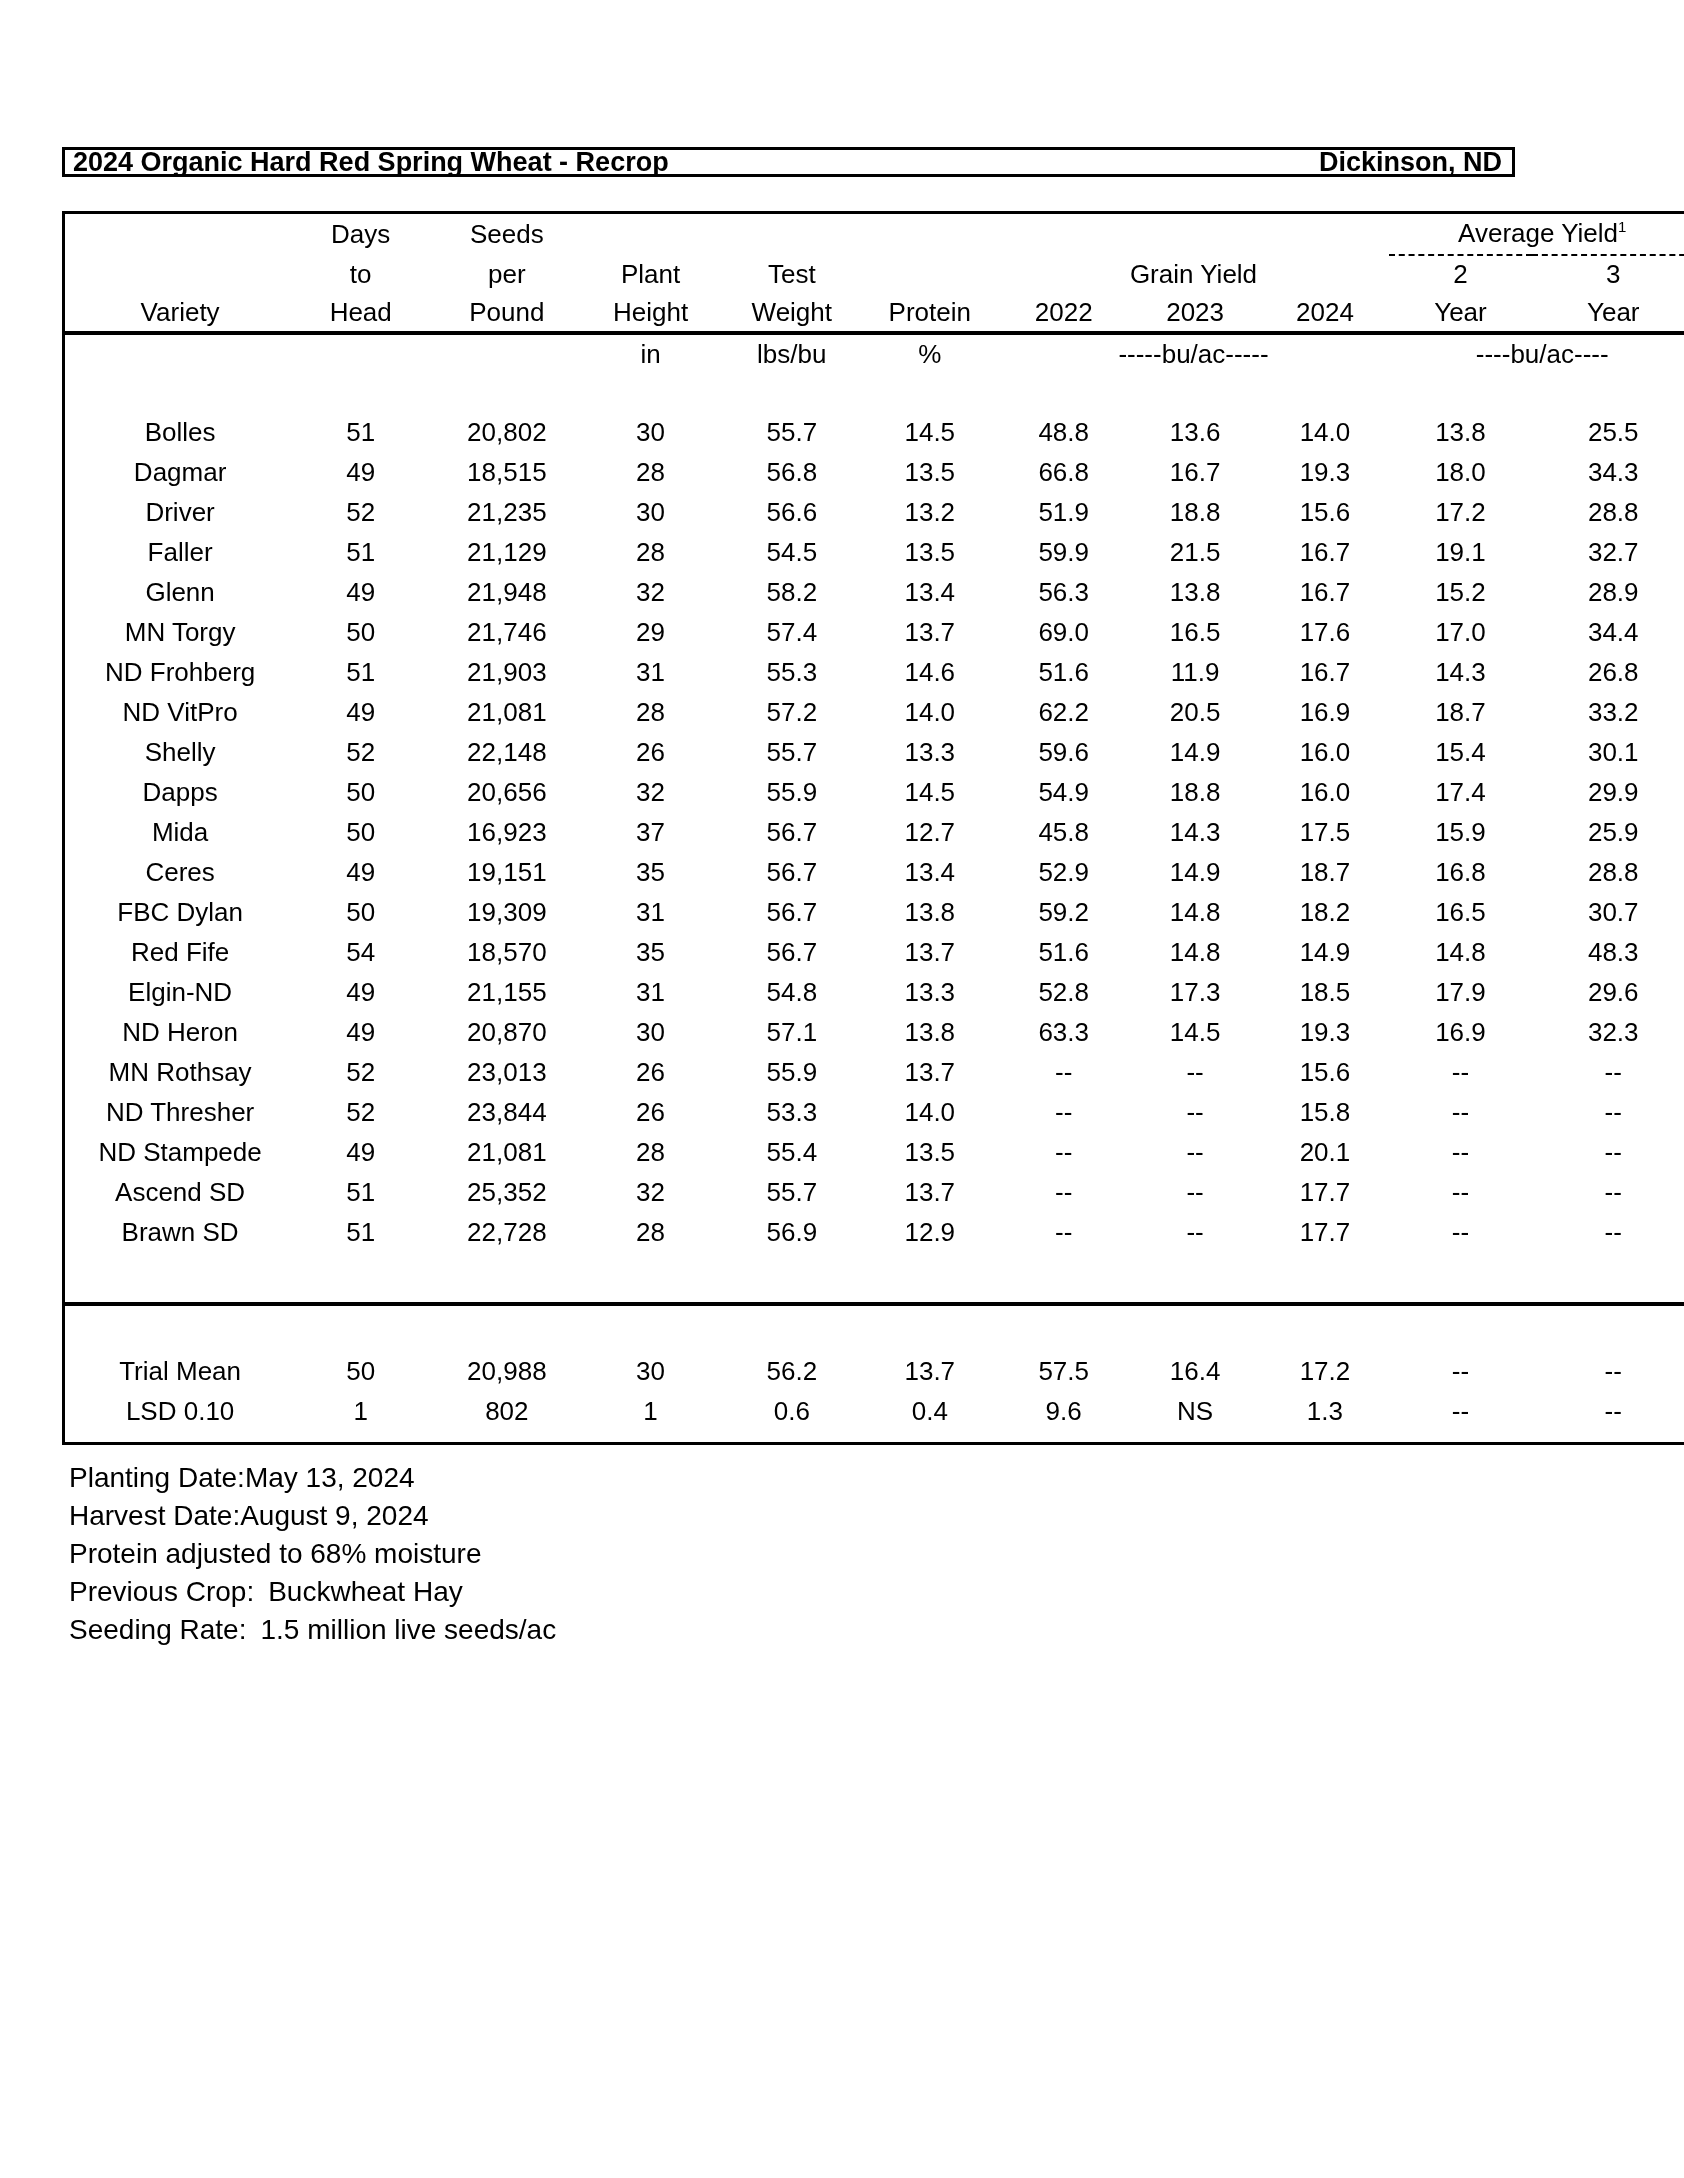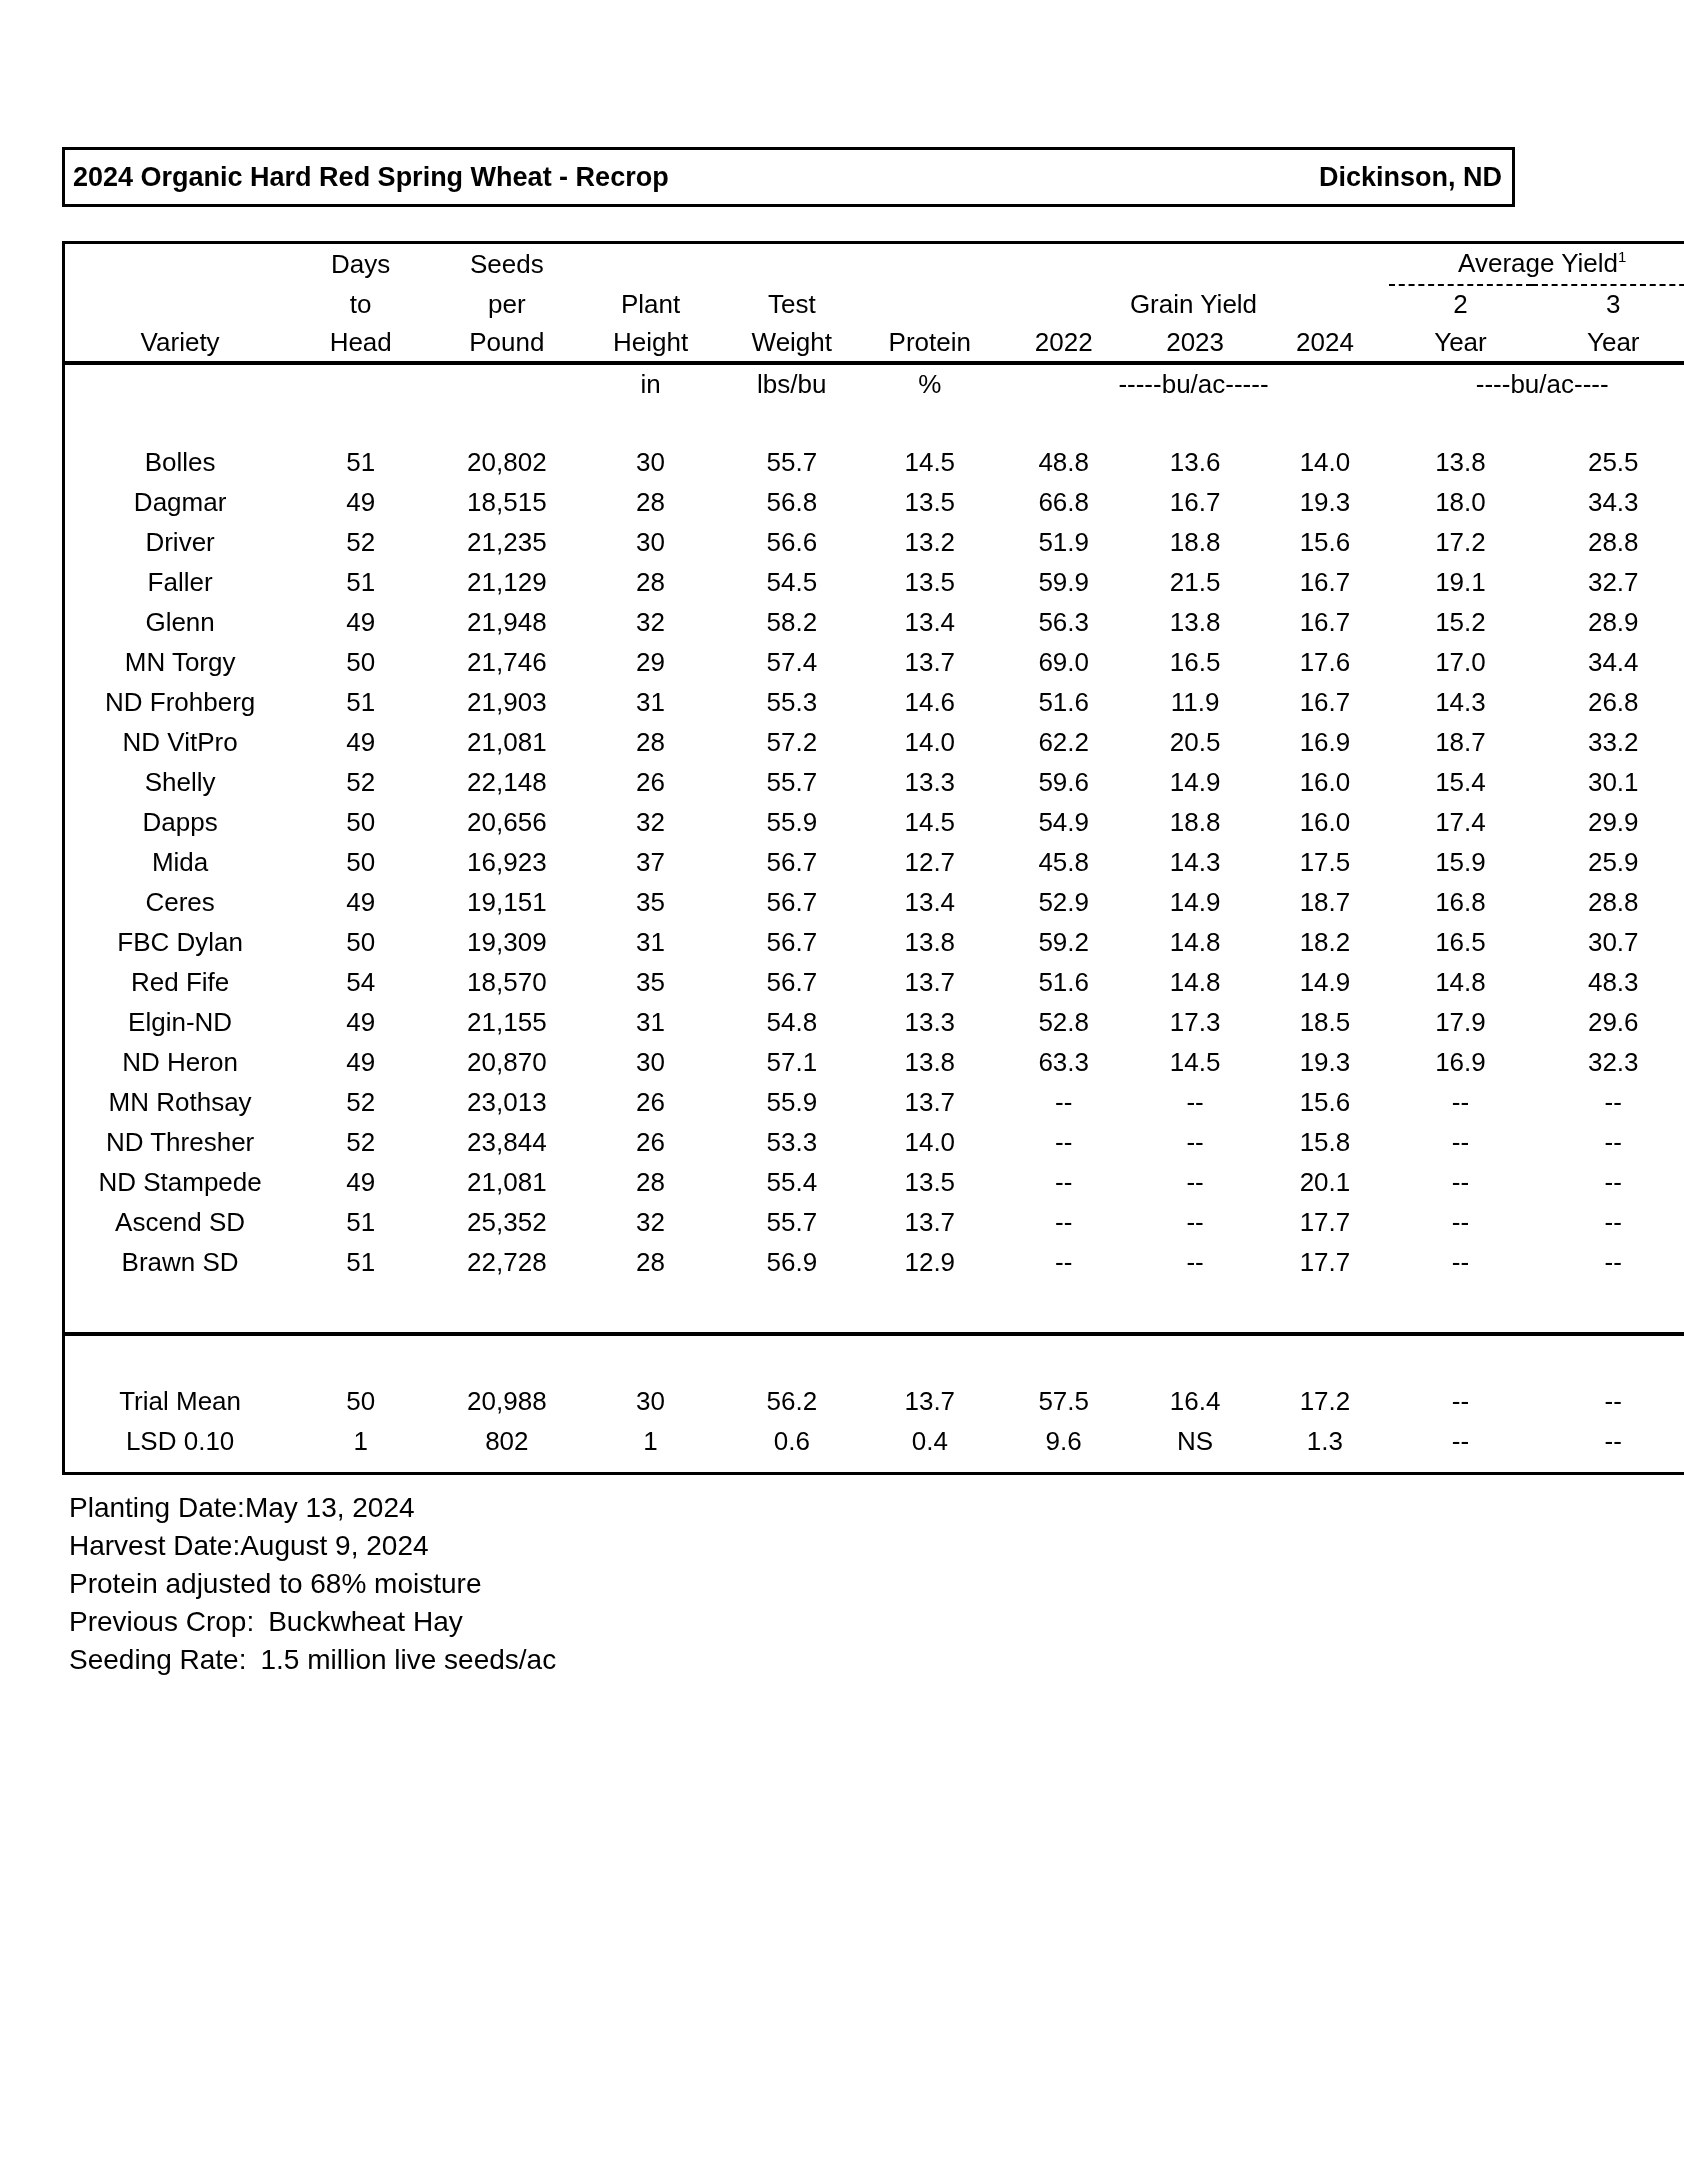--- a/index.html
+++ b/index.html
@@ -5,21 +5,21 @@
   * { box-sizing: border-box; }
   html, body { margin: 0; padding: 0; }
   body {
     width: 1684px; height: 2178px;
     background: #ffffff; color: #000000;
     font-family: "Liberation Sans", sans-serif;
     position: relative;
   }
   .title-box {
     margin: 147px 169px 0 62px;
-    height: 60px;
+    height: 30px;
     border: 3px solid #000;
     display: flex;
     justify-content: space-between;
     align-items: center;
     padding: 0 10px 0 8px;
     font-weight: bold;
     font-size: 27px;
   }
   table.main {
     margin: 34px 0 0 62px;

